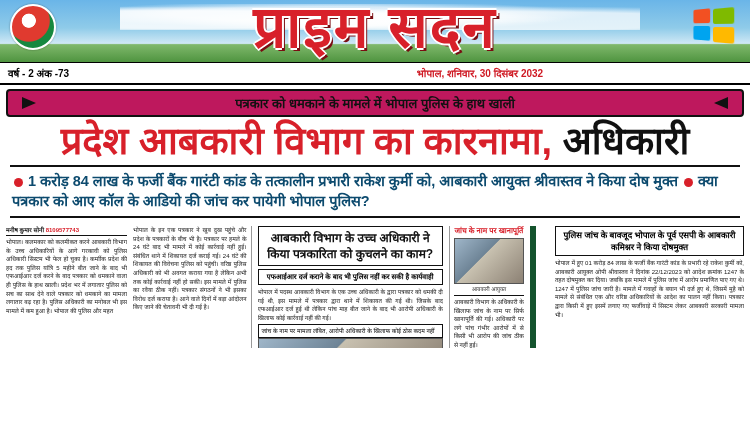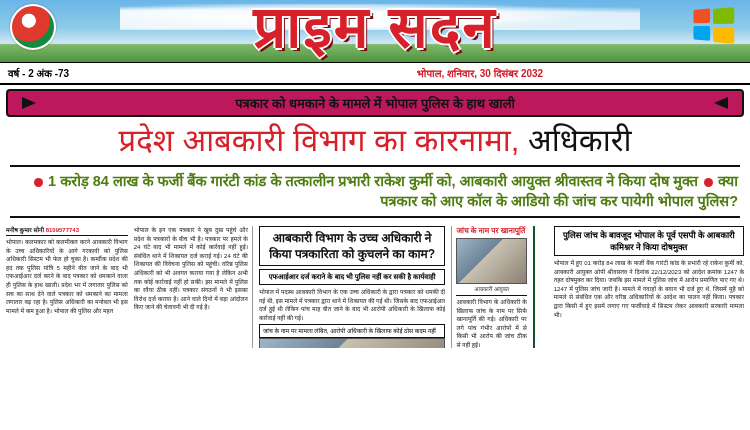--- a/index.html
+++ b/index.html
@@ -130,39 +130,39 @@
     border-right: none;
     border-left: 14px solid #111;
   }
 
   
   .headline {
     padding: 4px 8px 0 8px;
     text-align: center;
   }
   .headline .l1, .headline .l2 {
-    font-size: 31px;
-    font-weight: normal;
+    font-size: 38px;
+    font-weight: bold;
     line-height: 40px;
     color: #d8202a;
     white-space: nowrap;
   }
   .headline .blk { color: #111; }
 
   
   .deck {
     margin: 4px 10px 4px 10px;
     border-top: 2px solid #111;
     border-bottom: 2px solid #111;
     padding: 4px 2px 5px 2px;
-    text-align: right;
+    text-align: left;
     font-size: 14.5px;
     font-weight: bold;
     line-height: 20px;
-    color: #4d7c0f;
+    color: #0c4a6e;
   }
   .bullet {
     display: inline-block;
     width: 9px; height: 9px;
     border-radius: 50%;
     background: #d8202a;
     margin: 0 5px 0 2px;
     vertical-align: middle;
   }
 
@@ -176,21 +176,21 @@
     overflow: hidden;
   }
   .col {
     position: relative;
     overflow: hidden;
   }
   .col.c1 { width: 128px; }
   .col.c2 { width: 120px; border-right: 1px solid #999; padding-right: 4px;}
   .col.c3 { width: 196px; }
   .col.c4 { width: 74px; border-left: 1px solid #999; padding-left: 4px; }
-  .col.c5 { width: 200px; border-left: 2px solid #14532d; padding-left: 19px; }
+  .col.c5 { width: 200px; border-left: 6px solid #14532d; padding-left: 19px; }
 
   .byline {
     font-size: 6px;
     font-weight: bold;
     color: #111;
     border-bottom: 1px solid #111;
     padding-bottom: 1px;
     margin-bottom: 2px;
   }
   .byline .phone { color: #d8202a; }
@@ -243,20 +243,21 @@
     line-height: 8px;
     text-align: justify;
     margin-top: 2px;
   }
   .red-head {
     color: #d8202a;
     font-weight: bold;
     font-size: 7.5px;
     line-height: 10px;
     margin-bottom: 2px;
+    text-align: center;
   }
   .col-head-5 {
     border: 1px solid #111;
     background: #fff;
     padding: 2px 3px;
     text-align: center;
     font-size: 8.5px;
     font-weight: bold;
     line-height: 12px;
     margin-bottom: 3px;

